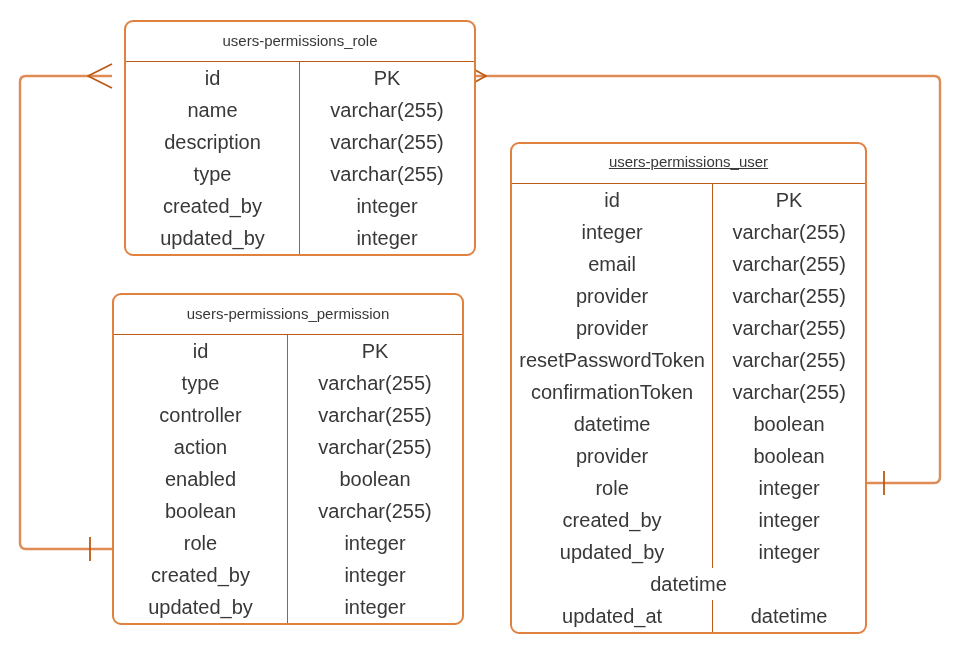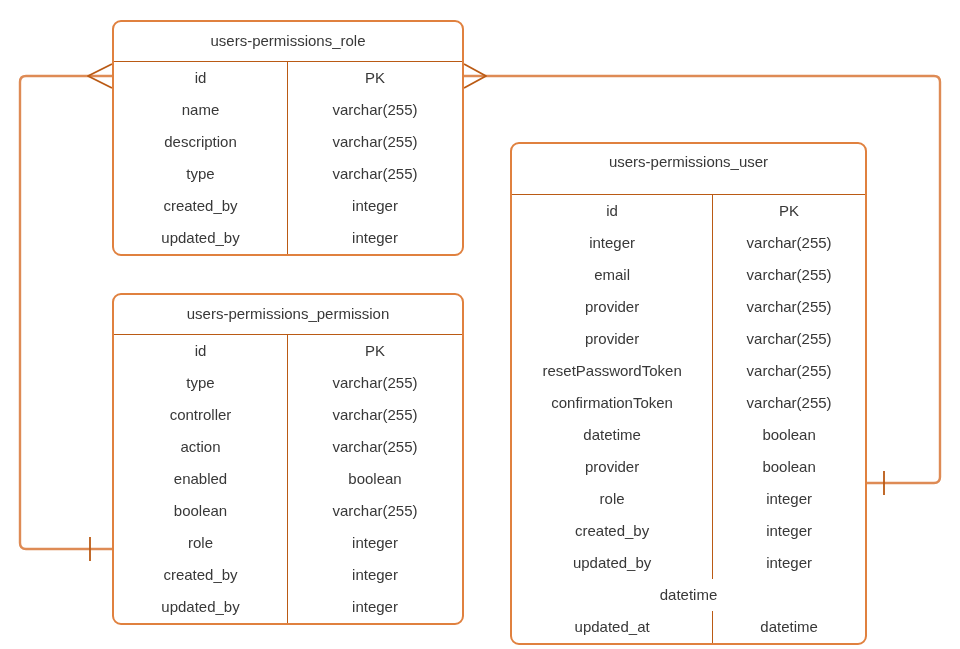--- a/index.html
+++ b/index.html
@@ -48,42 +48,43 @@
   }
   .entity .table-title {
     height: 40px;
     line-height: 38px;
     text-align: center;
     font-size: 15px;
     border-bottom: 1.6px solid var(--accent-dark);
     white-space: nowrap;
   }
   .entity.compact .table-title {
-    height: 51px;
+    height: 40px;
     line-height: 36px;
+    text-decoration: underline;
   }
   .table-body { position: relative; }
   .row {
     display: flex;
     height: 32px;
     line-height: 32px;
-    font-size: 15px;
+    font-size: 20px;
   }
   .cell {
     text-align: center;
     white-space: nowrap;
     overflow: hidden;
   }
   .cell.name {
     width: 50%;
     border-right: 1.6px solid var(--accent-dark);
   }
   .cell.type { flex: 1; }
   .entity.wide-name .cell.name { width: 57%; }
-  #t-role        { left: 112px; top: 20px;  width: 352px; }
+  #t-role        { left: 124px; top: 20px;  width: 352px; }
   #t-permission  { left: 112px; top: 293px; width: 352px; }
   #t-user        { left: 510px; top: 142px; width: 357px; }
 </style>
 </head>
 <body>
 
 <div class="canvas">
 
   <svg class="rel-overlay" viewBox="0 0 960 649" xmlns="http://www.w3.org/2000/svg">
 

